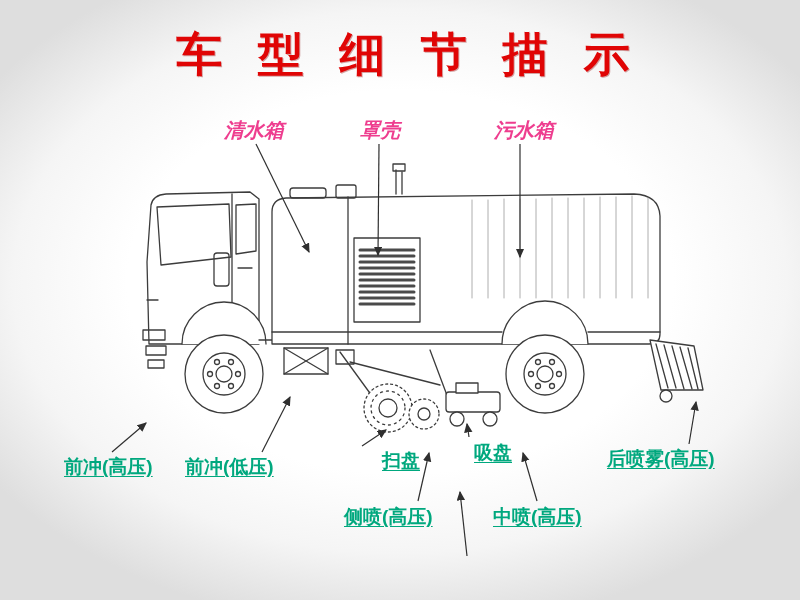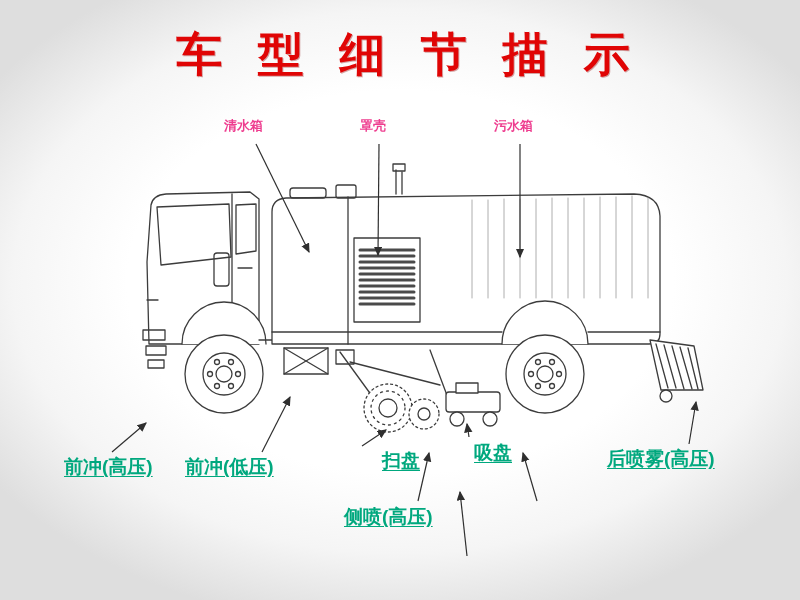--- a/index.html
+++ b/index.html
@@ -6,22 +6,22 @@
   html,body { width:800px; height:600px; background:#fff; overflow:hidden;
               font-family:"Liberation Sans", sans-serif; }
   .stage { position:relative; width:800px; height:600px;
            background: radial-gradient(ellipse 62% 58% at 50% 47%,
                        #ffffff 55%, #f5f5f5 78%, #dedede 100%); }
   .title { position:absolute; left:50%; top:24px; transform:translateX(-50%);
            font-size:46px; font-weight:900; color:#e00505;
            letter-spacing:12px; white-space:nowrap;
            text-shadow:1px 1px 0 rgba(140,0,0,.35);
            font-family:"Liberation Serif", serif;margin-left:9px; }
-  .tank-label { position:absolute; font-size:13px; font-weight:700;
-                color:#ee3d8f; white-space:nowrap; }
+  .tank-label { position:absolute; font-size:20px; font-weight:700;
+                color:#ee3d8f; white-space:nowrap;font-style:italic; }
   .nozzle-label { position:absolute; font-size:19px; font-weight:700;
                   color:#00a87e; text-decoration:underline;
                   text-underline-offset:3px; white-space:nowrap; }
   svg.diagram { position:absolute; left:0; top:0; }
 </style>
 </head>
 <body>
 
 <div class="stage">
 
@@ -172,14 +172,15 @@
   <div class="tank-label" style="left:224px; top:117px;">清水箱</div>
   <div class="tank-label" style="left:360px; top:117px;">罩壳</div>
   <div class="tank-label" style="left:494px; top:117px;">污水箱</div>
 
   <div class="nozzle-label" style="left:64px; top:454px;">前冲(高压)</div>
   <div class="nozzle-label" style="left:185px; top:454px;">前冲(低压)</div>
   <div class="nozzle-label" style="left:345px; top:448px;margin-left:37px;">扫盘</div>
   <div class="nozzle-label" style="left:474px; top:440px;">吸盘</div>
   <div class="nozzle-label" style="left:607px; top:446px;">后喷雾(高压)</div>
   <div class="nozzle-label" style="left:344px; top:504px;">侧喷(高压)</div>
+  <div class="nozzle-label" style="left:493px; top:504px;">中喷(高压)</div>
 
 </div>
 
 </body></html>

